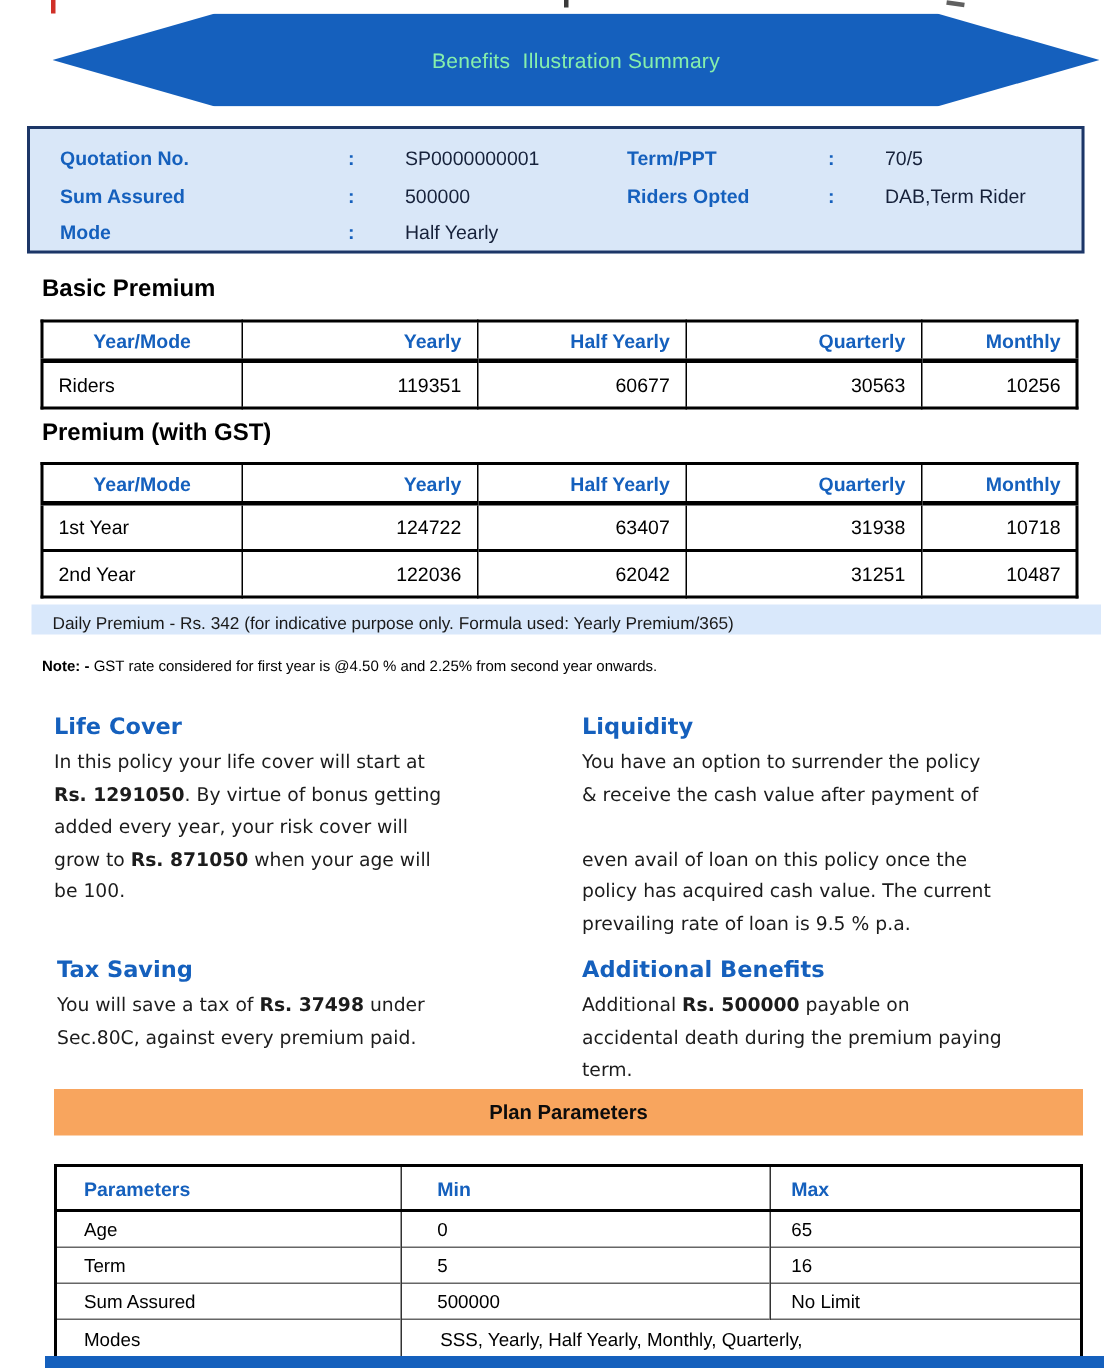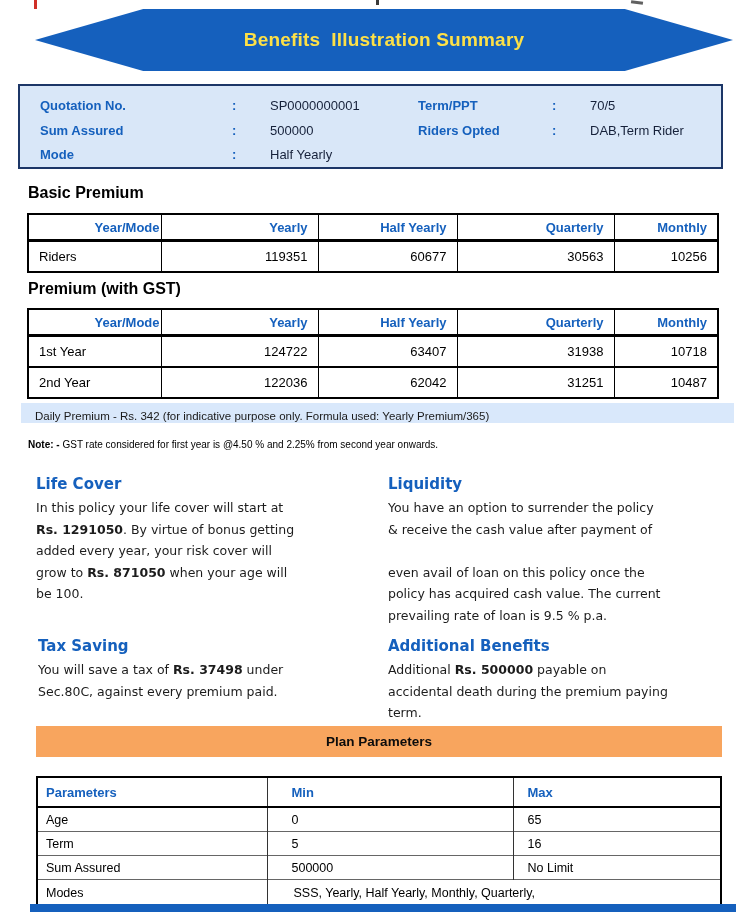--- a/index.html
+++ b/index.html
@@ -15,21 +15,21 @@
   .mark-red{left:34px;top:0;width:3px;height:9px;background:#d03028;}
   .mark-dark1{left:376px;top:0;width:3px;height:5px;background:#3a3a3a;}
   .mark-dark2{left:631px;top:1px;width:12px;height:3px;background:#606060;transform:rotate(8deg);}
 
   
   .banner{
     left:35px;top:9px;width:698px;height:62px;background:#1560bd;
     clip-path:polygon(0 50%,15.5% 0,84.5% 0,100% 50%,84.5% 100%,15.5% 100%);
     display:flex;align-items:center;justify-content:center;
   }
-  .banner-title{color:#fde047;font-weight:bold;font-size:19px;white-space:pre;letter-spacing:.2px;}
+  .banner-title{color:#86efac;font-weight:normal;font-size:14px;white-space:pre;letter-spacing:.2px;}
 
   
   .quote-box{left:18px;top:84px;width:701px;height:81px;background:#d9e7f8;border:2px solid #1c3667;}
   .qrow{position:absolute;display:flex;font-size:13px;line-height:18px;gap:23px;}
   .qr1{top:11px}.qr2{top:36px}.qr3{top:60px}
   .qleft{left:20px}.qright{left:398px}
   .qlabel{color:#1560bd;font-weight:bold;}
   .qleft .qlabel{width:169px}.qright .qlabel{width:111px}
   .qcolon{color:#1560bd;font-weight:bold;width:15px;}
   .qvalue{color:#16213a;}
@@ -40,21 +40,21 @@
   #h-gst{left:28px;top:280px;}
 
   
   table{border-collapse:collapse;table-layout:fixed;}
   .ptable{width:690px;border:2px solid #000;background:#fff;}
   .ptable th{color:#1560bd;font-weight:bold;font-size:13px;border:1px solid #000;border-bottom:3px solid #000;height:22px;}
   .ptable td{font-size:13px;color:#000;border:1px solid #000;height:27px;}
   .ptable tbody tr+tr td{border-top:2px solid #000;}
   #t-basic{left:27px;top:213px;}
   #t-gst{left:27px;top:308px;}
-  .al{text-align:right;}
+  .al{text-align:center;}
   .all{text-align:left;padding-left:10px;}
   .ar{text-align:right;padding-right:10px;}
 
   
   .daily{left:21px;top:403px;width:699px;height:20px;background:#d9e8fb;
     font-size:11.5px;line-height:26px;padding-left:14px;color:#1a1a1a;}
 
   
   .note{left:28px;top:439px;font-size:10px;color:#000;}
 
@@ -74,21 +74,21 @@
   .plan-banner{left:36px;top:726px;width:686px;height:31px;background:#f8a55e;
     display:flex;align-items:center;justify-content:center;}
   .plan-banner span{font-size:13.5px;font-weight:bold;color:#0c0c0c;}
 
   
   .params{left:36px;top:776px;width:684px;border:2px solid #000;background:#fff;}
   .params th{color:#1560bd;font-weight:bold;font-size:13px;text-align:left;height:26px;border-bottom:2px solid #000;}
   .params td{font-size:12.5px;color:#000;height:21px;text-align:left;}
   .params th+th,.params td+td{border-left:1px solid #333;}
   .params tbody tr+tr td{border-top:1px solid #666;}
-  .p-c1{padding-left:8px;}
+  .p-c1{padding-left:18px;}
   .p-c2{padding-left:24px;}
   .p-c3{padding-left:14px;}
   .p-modes{padding-left:26px;}
   .params tr.modes td{height:23px;}
 
   
   .bottom-strip{left:30px;top:904px;width:706px;height:8px;background:#1560bd;}
 </style>
 </head>
 <body>

